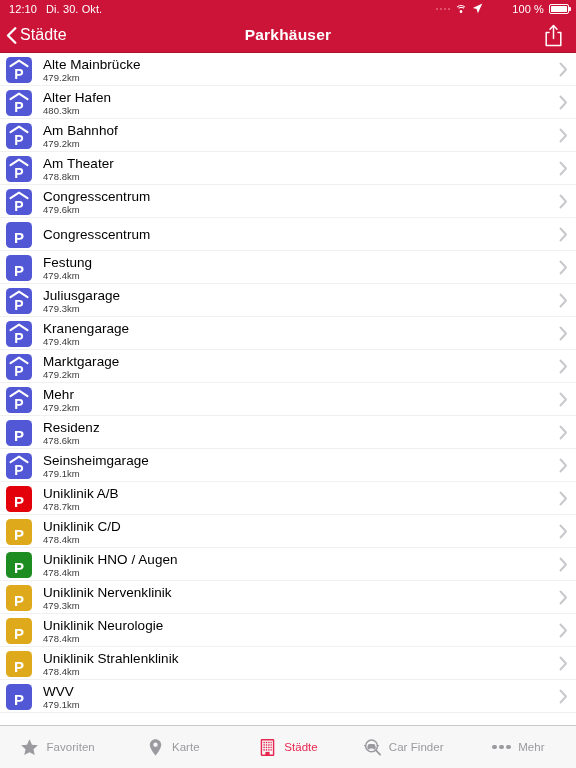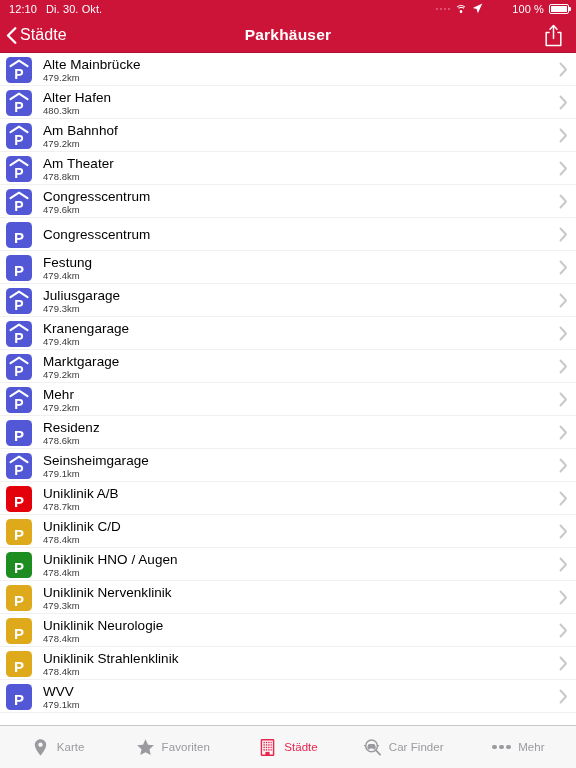--- a/index.html
+++ b/index.html
@@ -498,33 +498,33 @@
             <path d="M1.5 1.5 L7 7.5 L1.5 13.5" fill="none" stroke="#C7C7CC" stroke-width="1.9" stroke-linecap="round" stroke-linejoin="round"></path>
           </svg>
         </div>
       </div>
     </div>
 
   <div class="tabbar" id="tabbar">
       <div class="tab">
         <span class="t-icon">
           <svg width="19" height="19" viewBox="0 0 20 20">
-            <path d="M10 1.2 C6.6 1.2 4 3.8 4 7.1 C4 11.4 10 18.6 10 18.6 C10 18.6 16 11.4 16 7.1 C16 3.8 13.4 1.2 10 1.2 Z" fill="#9A9A9F"></path>
-            <circle cx="10" cy="7" r="2.3" fill="#F7F7F7"></circle>
-          </svg>
-        </span>
-        <span class="t-label" style="color: rgb(154, 154, 159);">Karte</span>
+            <path d="M10 1.3 L12.6 7 L18.8 7.7 L14.2 11.9 L15.5 18 L10 14.9 L4.5 18 L5.8 11.9 L1.2 7.7 L7.4 7 Z" fill="#9A9A9F"></path>
+          </svg>
+        </span>
+        <span class="t-label" style="color: rgb(154, 154, 159);">Favoriten</span>
       </div>
       <div class="tab">
         <span class="t-icon">
           <svg width="19" height="19" viewBox="0 0 20 20">
-            <path d="M10 1.3 L12.6 7 L18.8 7.7 L14.2 11.9 L15.5 18 L10 14.9 L4.5 18 L5.8 11.9 L1.2 7.7 L7.4 7 Z" fill="#9A9A9F"></path>
-          </svg>
-        </span>
-        <span class="t-label" style="color: rgb(154, 154, 159);">Favoriten</span>
+            <path d="M10 1.2 C6.6 1.2 4 3.8 4 7.1 C4 11.4 10 18.6 10 18.6 C10 18.6 16 11.4 16 7.1 C16 3.8 13.4 1.2 10 1.2 Z" fill="#9A9A9F"></path>
+            <circle cx="10" cy="7" r="2.3" fill="#F7F7F7"></circle>
+          </svg>
+        </span>
+        <span class="t-label" style="color: rgb(154, 154, 159);">Karte</span>
       </div>
       <div class="tab active">
         <span class="t-icon">
           <svg width="19" height="19" viewBox="0 0 20 20">
             <rect x="3.6" y="1.8" width="12.8" height="16.4" rx="0.6" fill="none" stroke="#E8254F" stroke-width="1.5"></rect>
             <g fill="#E8254F">
               <rect x="5.7" y="4" width="1.5" height="1.5"></rect>
               <rect x="8.2" y="4" width="1.5" height="1.5"></rect>
               <rect x="10.7" y="4" width="1.5" height="1.5"></rect>
               <rect x="13.2" y="4" width="1.3" height="1.5"></rect>

